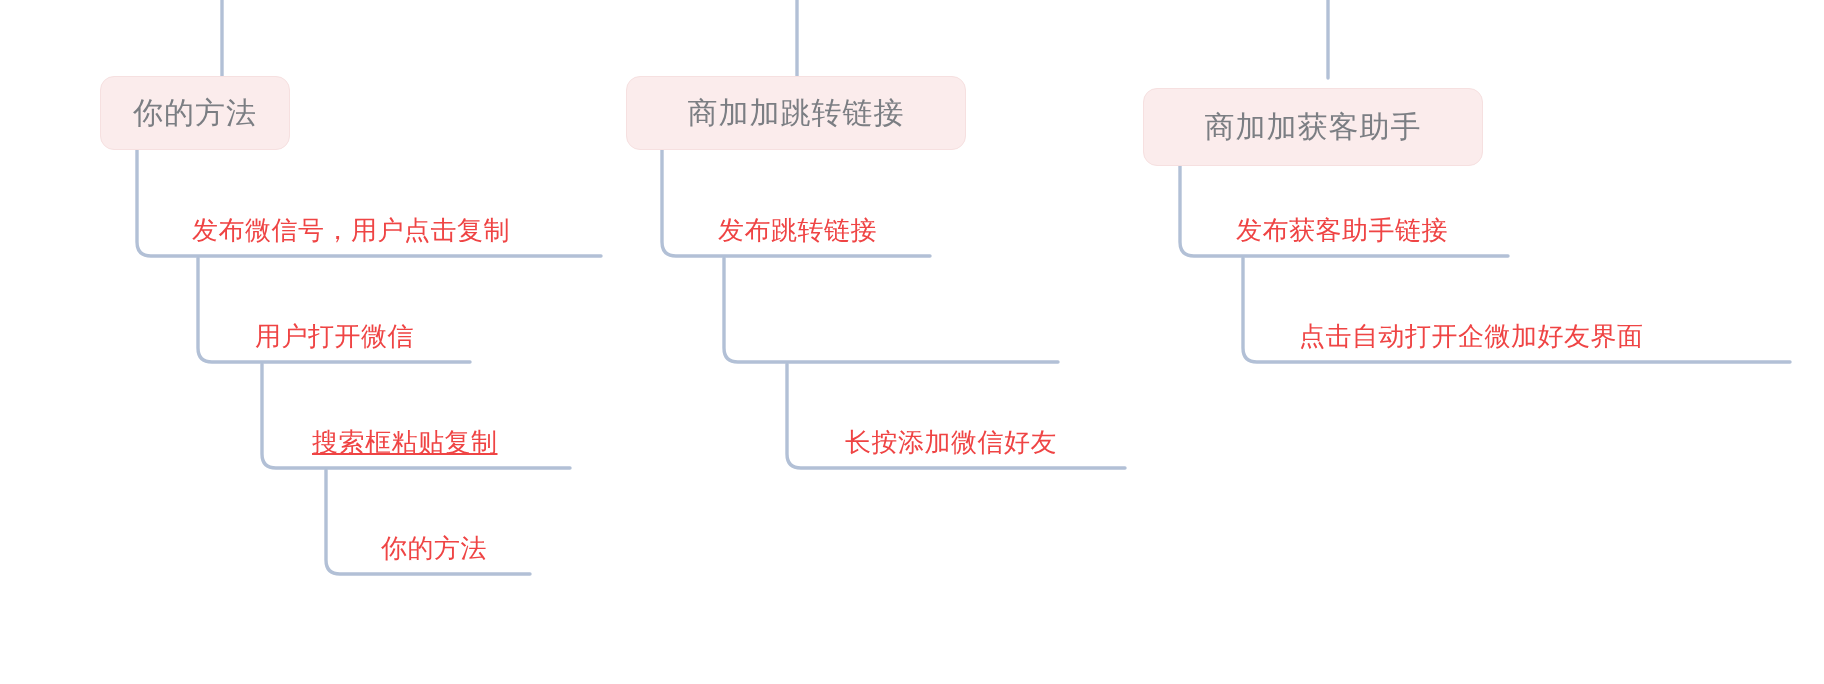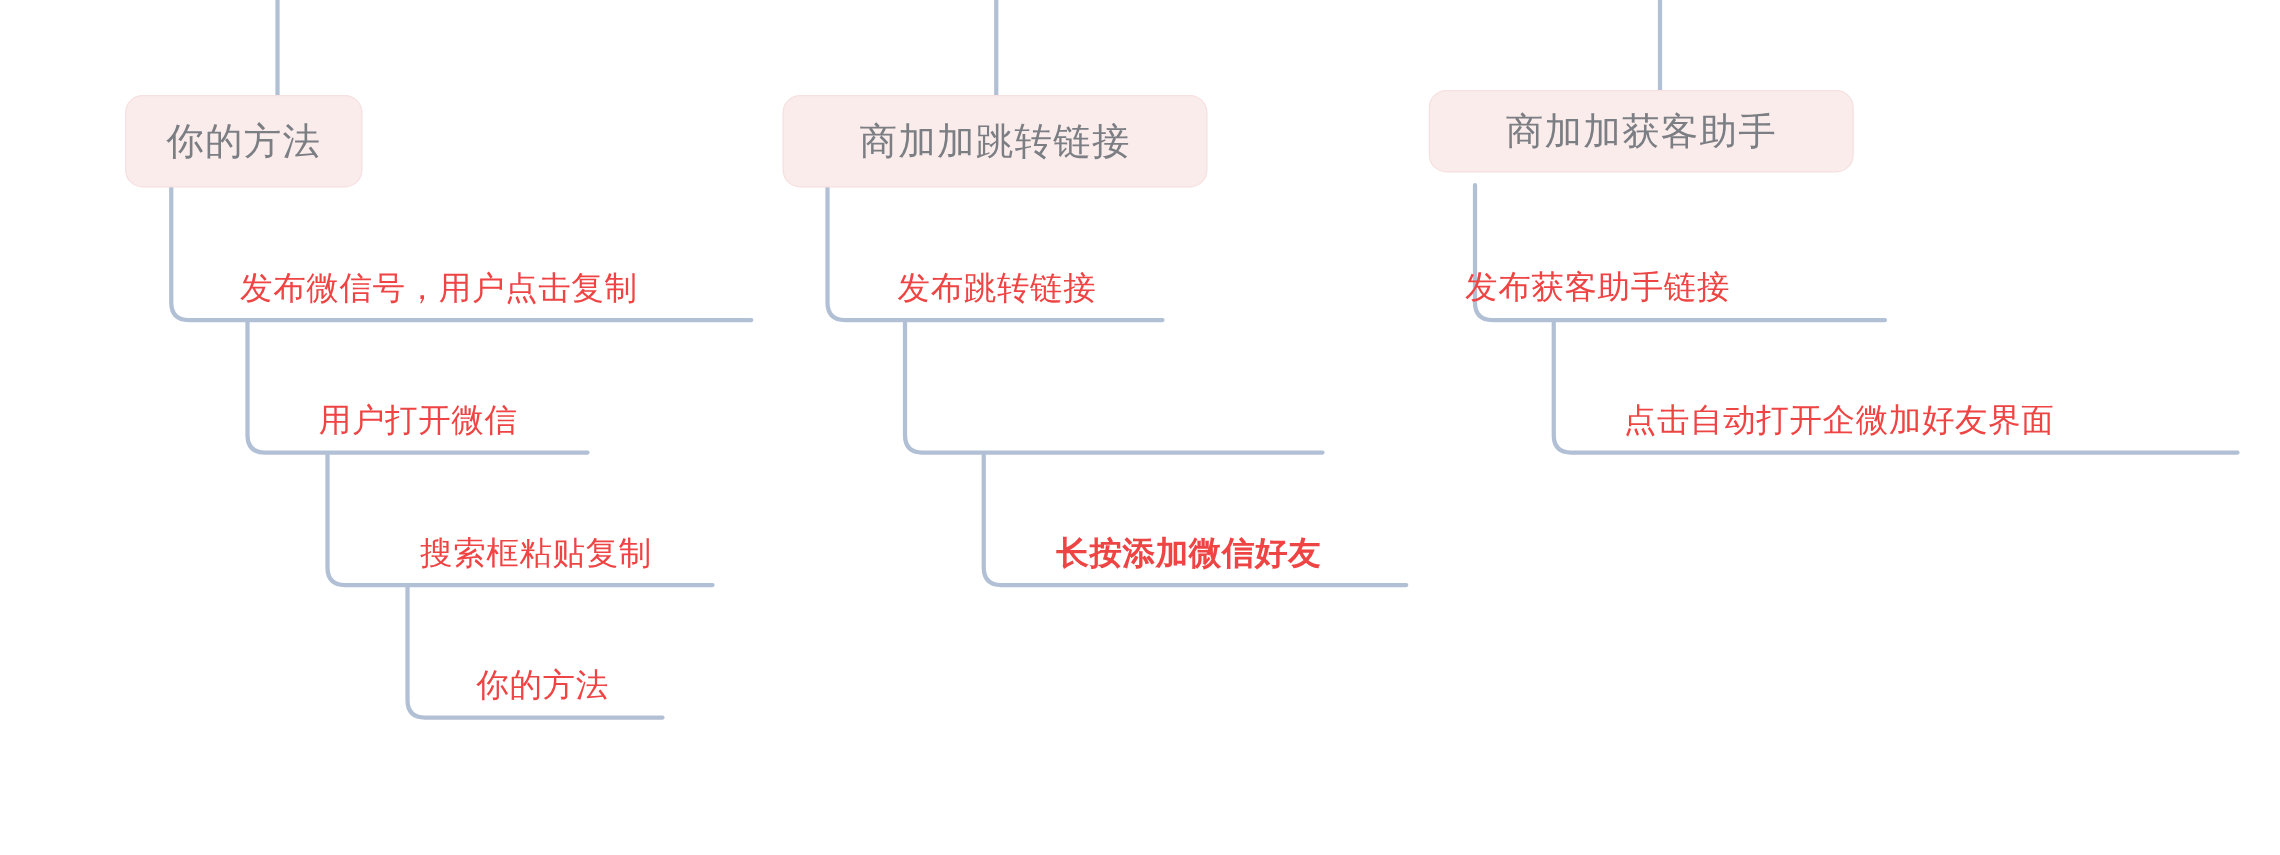--- a/index.html
+++ b/index.html
@@ -69,28 +69,28 @@
       <path d="M 1180 148 L 1180 242 Q 1180 256 1194 256 L 1508 256"></path>
       <path d="M 1243 258 L 1243 348 Q 1243 362 1257 362 L 1790 362"></path>
     </g>
   </svg>
 
   <div class="node-box" style="left:100px;top:76px;width:190px;height:74px;">
     <span>你的方法</span>
   </div>
   <div class="leaf-label" style="left:192px;top:243px;transform:translateY(-100%);">发布微信号，用户点击复制</div>
   <div class="leaf-label" style="left:255px;top:349px;transform:translateY(-100%);">用户打开微信</div>
-  <div class="leaf-label" style="left:336px;top:455px;transform:translateY(-100%);">搜索框粘贴复制</div>
+  <div class="leaf-label" style="left:312px;top:455px;transform:translateY(-100%);text-decoration:underline;">搜索框粘贴复制</div>
   <div class="leaf-label" style="left:381px;top:561px;transform:translateY(-100%);">你的方法</div>
 
   <div class="node-box" style="left:626px;top:76px;width:340px;height:74px;">
     <span>商加加跳转链接</span>
   </div>
   <div class="leaf-label" style="left:718px;top:243px;transform:translateY(-100%);">发布跳转链接</div>
-  <div class="leaf-label" style="left:845px;top:455px;transform:translateY(-100%);font-weight:bold;">长按添加微信好友</div>
+  <div class="leaf-label" style="left:845px;top:455px;transform:translateY(-100%);">长按添加微信好友</div>
 
-  <div class="node-box" style="left:1143px;top:72px;width:340px;height:66px;">
+  <div class="node-box" style="left:1143px;top:88px;width:340px;height:78px;">
     <span>商加加获客助手</span>
   </div>
-  <div class="leaf-label" style="left:1172px;top:243px;transform:translateY(-100%);font-family:Liberation Serif, serif;">发布获客助手链接</div>
+  <div class="leaf-label" style="left:1236px;top:243px;transform:translateY(-100%);">发布获客助手链接</div>
   <div class="leaf-label" style="left:1299px;top:349px;transform:translateY(-100%);">点击自动打开企微加好友界面</div>
 
 </div>
 
 </body></html>

